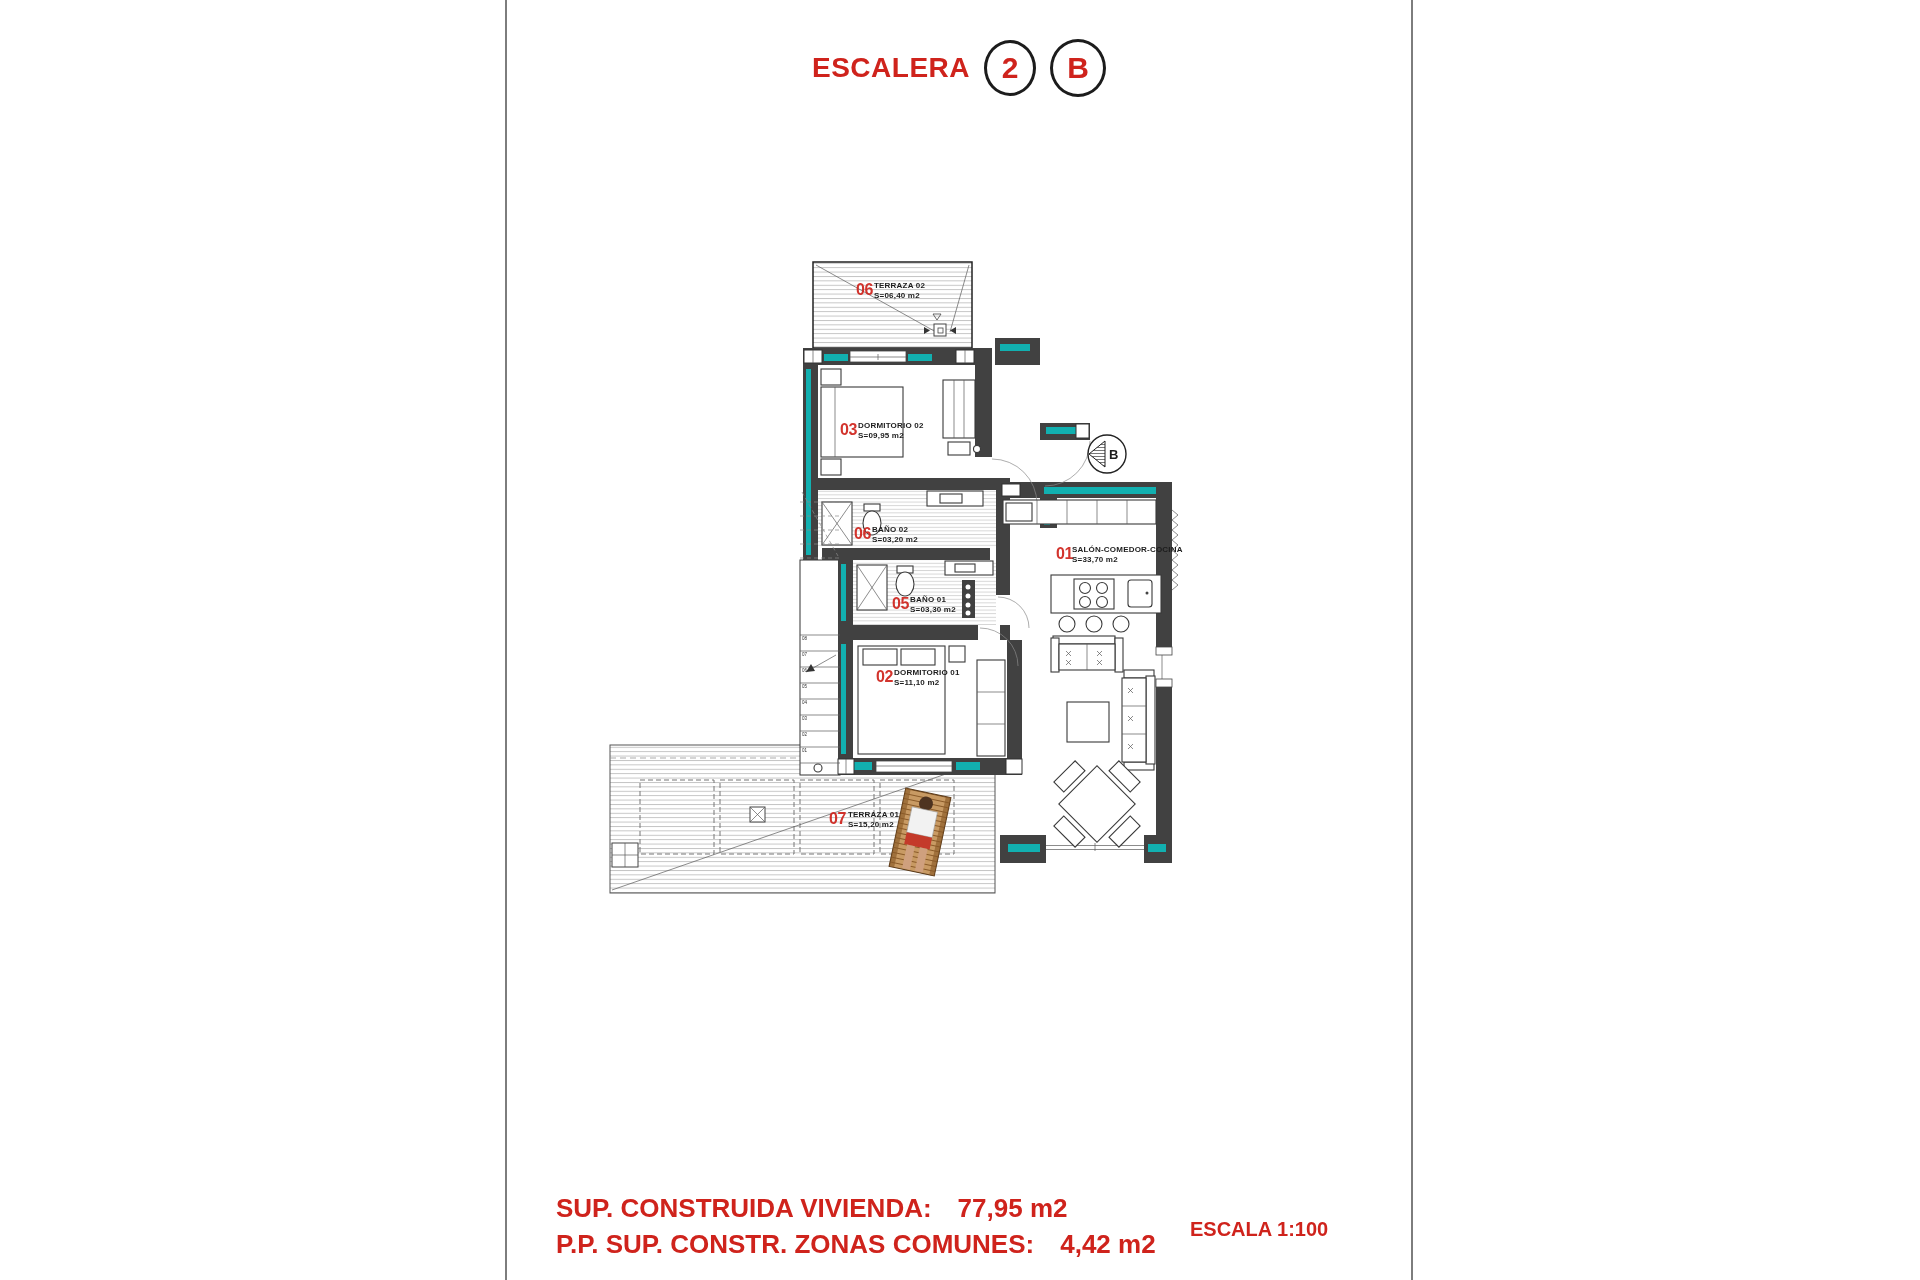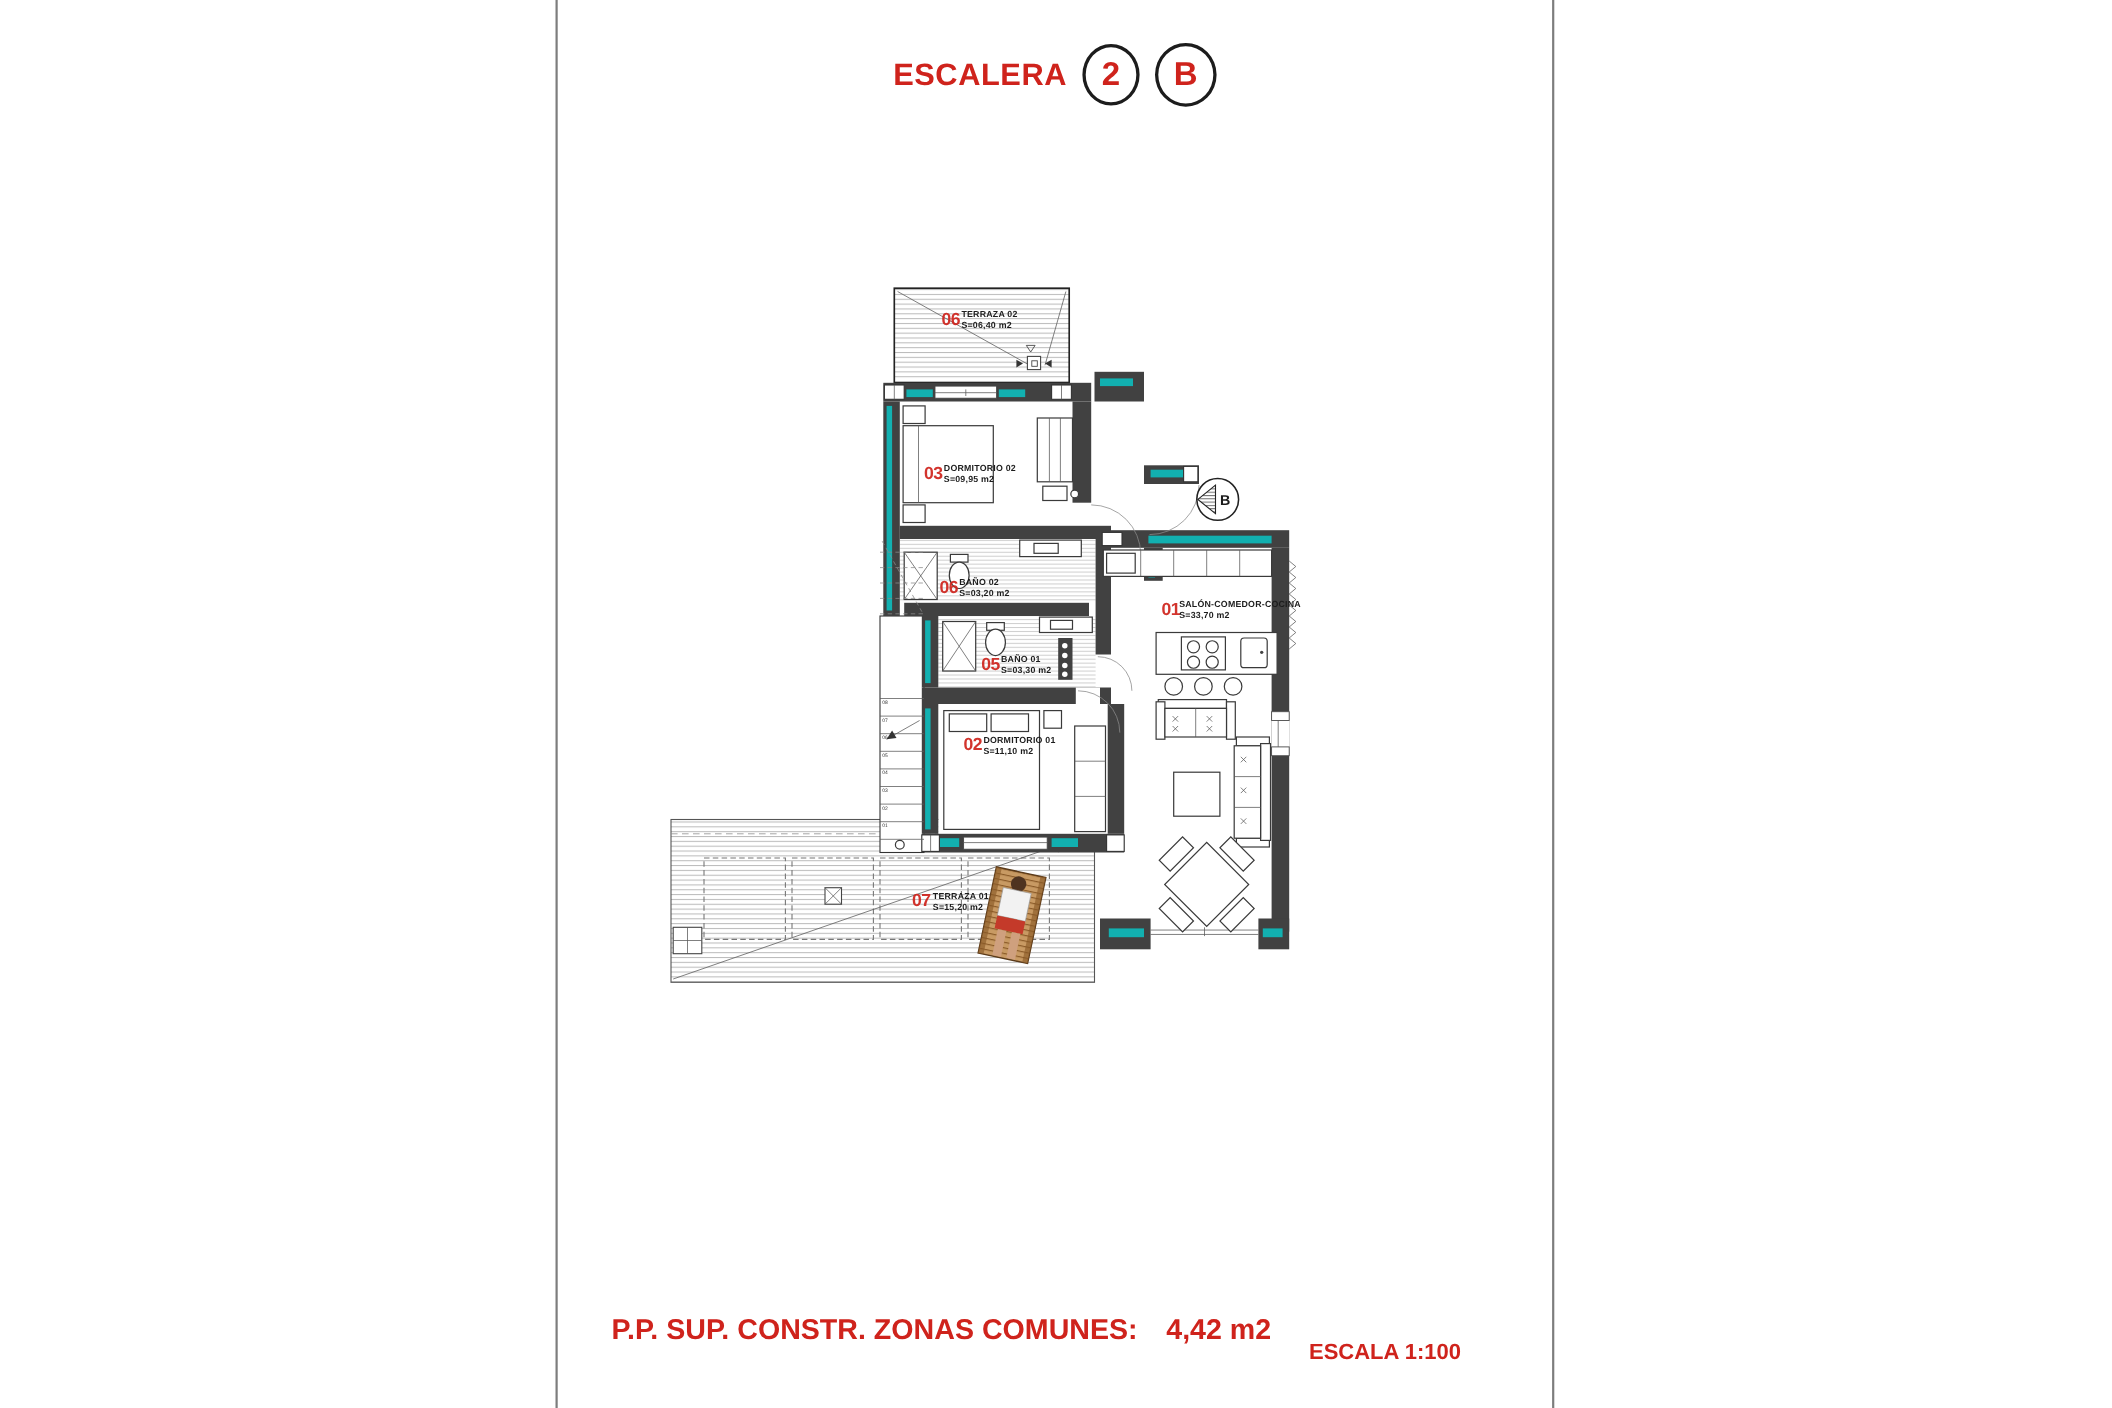--- a/index.html
+++ b/index.html
@@ -310,16 +310,19 @@
     <text class="lbl" x="472" y="352">S=33,70 m2</text>
 
     <text class="num" x="229" y="614">07</text>
     <text class="lbl" x="248" y="607">TERRAZA 01</text>
     <text class="lbl" x="248" y="617">S=15,20 m2</text>
   </g>
 </svg>
 
 <div class="footer">
   <div>
+    <span>SUP. CONSTRUIDA VIVIENDA:</span><span class="val">77,95 m2</span>
+  </div>
+  <div>
     <span>P.P. SUP. CONSTR. ZONAS COMUNES:</span><span class="val">4,42 m2</span>
   </div>
 </div>
 <div class="scale-note">ESCALA 1:100</div>
 
 </body></html>

